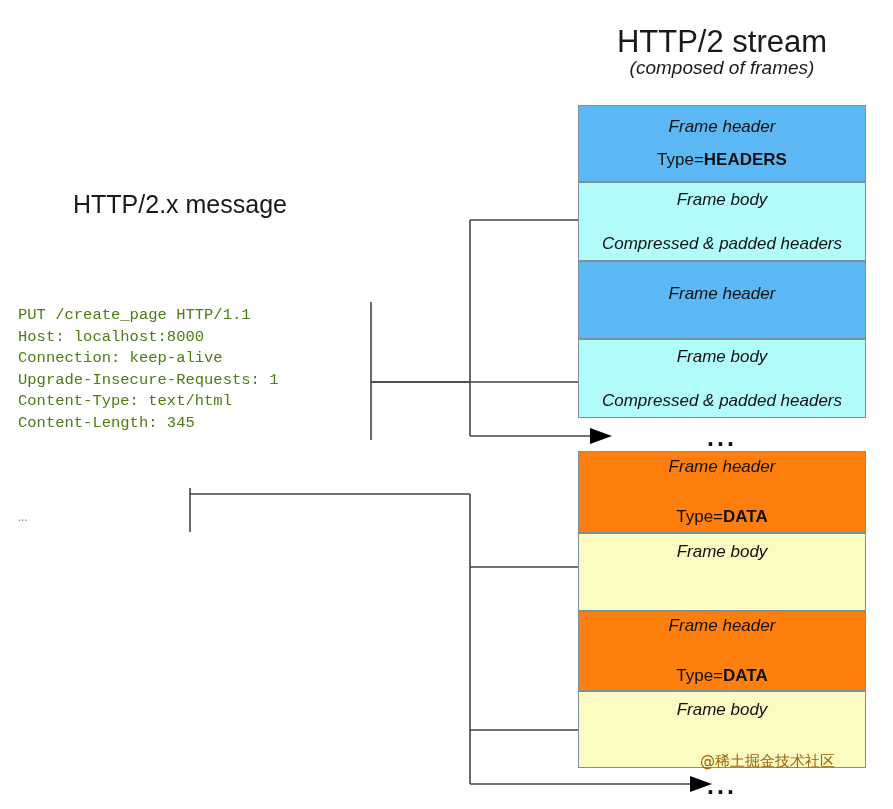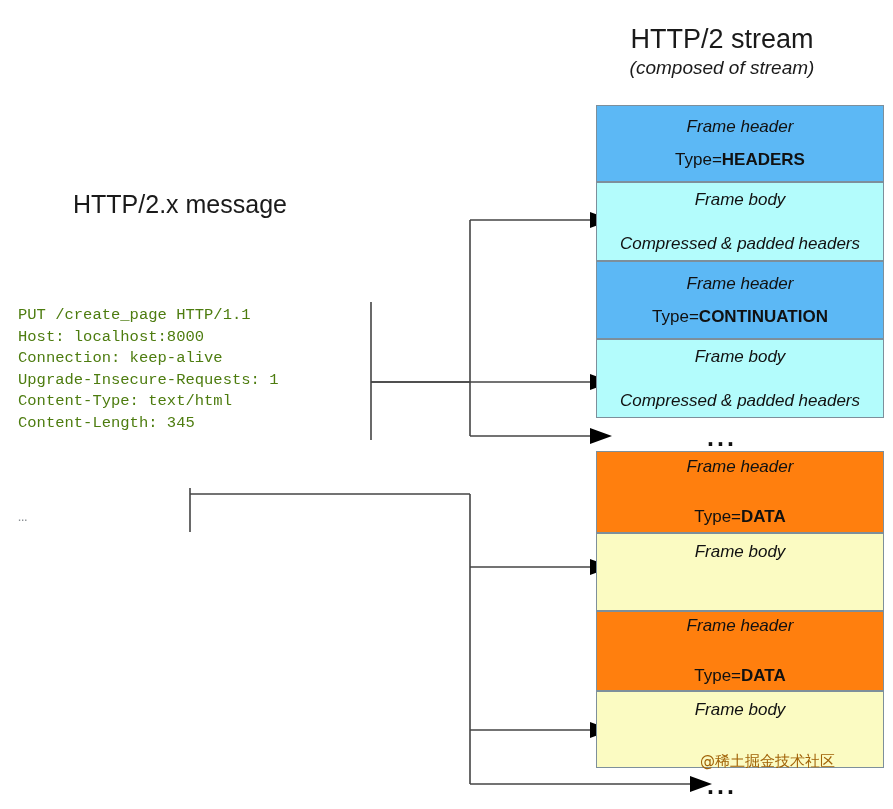--- a/index.html
+++ b/index.html
@@ -8,21 +8,21 @@
     background:#ffffff;
     font-family:"Liberation Sans", sans-serif;
     position:relative;
     overflow:hidden;
   }
   .canvas{position:absolute;left:0;top:0;width:893px;height:809px;}
 
   
   .stream-title{
     position:absolute;left:578px;top:24px;width:288px;
-    text-align:center;font-size:27px;color:#1a1a1a;letter-spacing:0px;
+    text-align:center;font-size:31px;color:#1a1a1a;letter-spacing:0px;
   }
   .stream-sub{
     position:absolute;left:578px;top:57px;width:288px;
     text-align:center;font-size:19px;font-style:italic;color:#1a1a1a;
   }
   .msg-title{
     position:absolute;left:20px;top:190px;width:320px;
     text-align:center;font-size:25px;color:#1a1a1a;
   }
 
@@ -36,21 +36,21 @@
   #msg-head{top:305px;}
   #msg-body{top:458px;}
   .msg-ellipsis{
     position:absolute;left:18px;top:508px;
     font-family:"Liberation Mono","DejaVu Sans Mono",monospace;
     font-size:15.5px;color:#8b9094;
   }
 
   
   .block{
-    position:absolute;left:596px;width:288px;
+    position:absolute;left:578px;width:288px;
     box-sizing:border-box;
     border:1px solid #7d8f9b;
     display:flex;flex-direction:column;
     align-items:center;justify-content:center;
   }
   .block .row1{
     font-size:17px;font-style:italic;color:#111;
     text-align:center;line-height:20px;
   }
   .block .row2{
@@ -84,21 +84,21 @@
   svg.conn{position:absolute;left:0;top:0;width:893px;height:809px;pointer-events:none;}
   svg.conn line, svg.conn path{stroke:#444;stroke-width:1.6px;fill:none;}
   svg.conn polygon{fill:#000;}
 </style>
 </head>
 <body>
 
 <div class="canvas">
 
   <div class="stream-title">HTTP/2 stream</div>
-  <div class="stream-sub">(composed of stream)</div>
+  <div class="stream-sub">(composed of frames)</div>
   <div class="msg-title">HTTP/2.x message</div>
 
   <div class="msg-block" id="msg-head">PUT /create_page HTTP/1.1
 Host: localhost:8000
 Connection: keep-alive
 Upgrade-Insecure-Requests: 1
 Content-Type: text/html
 Content-Length: 345</div>
   <div class="msg-ellipsis">…</div>
 
@@ -145,23 +145,20 @@
 
   <div class="block body-cyan" style="top:182px;height:79px;">
     <div class="row1">Frame body</div>
     <div class="gap-b"></div>
     <div class="row1">Compressed &amp; padded headers</div>
   </div>
 
   <div class="block hdr-blue" style="top:261px;height:78px;">
     <div class="row1">Frame header</div>
     <div class="gap-h"></div>
-    <div class="row2">
-      <span>Type=</span><b>CONTINUATION</b>
-    </div>
   </div>
 
   <div class="block body-cyan" style="top:339px;height:79px;">
     <div class="row1">Frame body</div>
     <div class="gap-b"></div>
     <div class="row1">Compressed &amp; padded headers</div>
   </div>
 
   <div class="dots" style="top:425px;">...</div>
 

